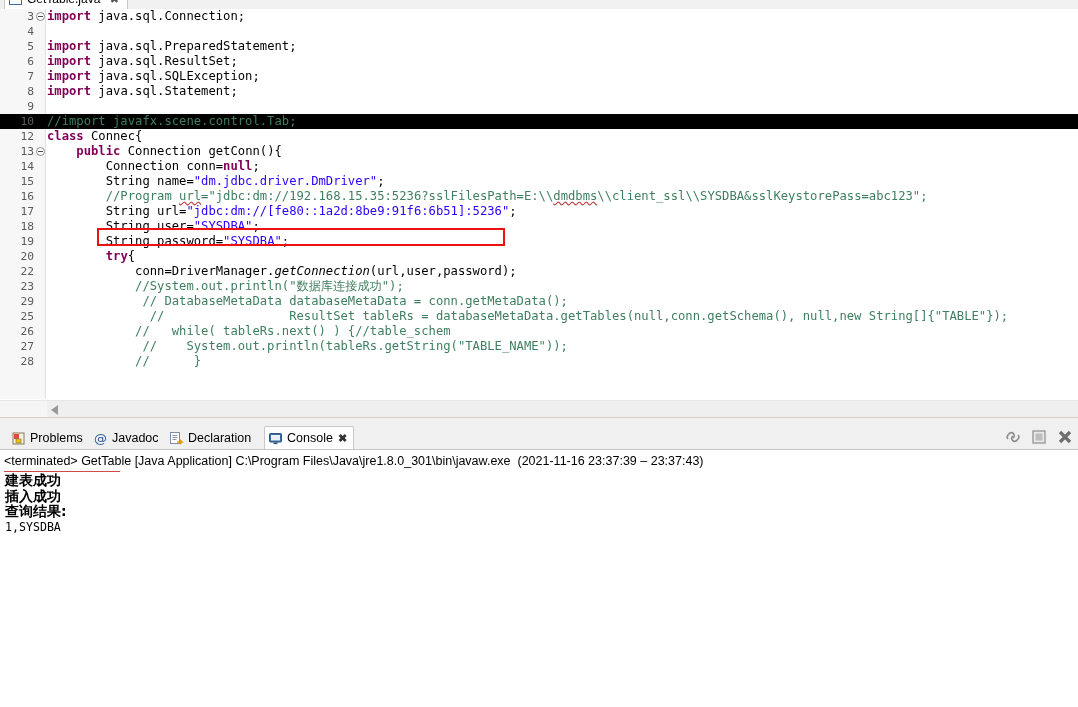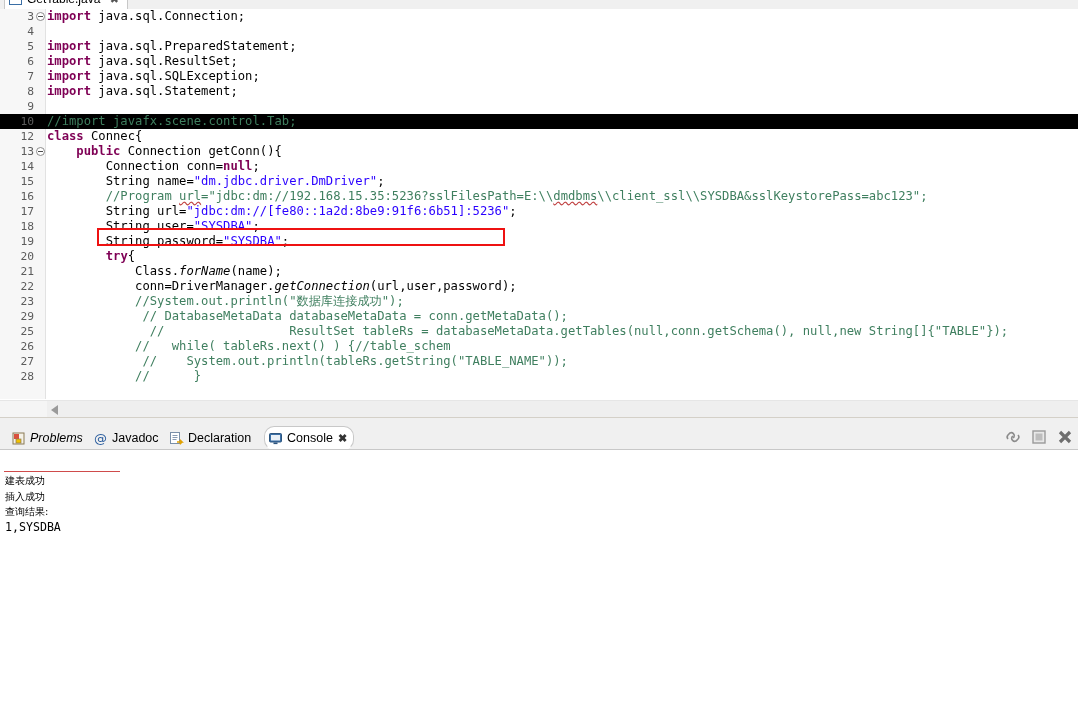--- a/index.html
+++ b/index.html
@@ -197,21 +197,21 @@
     background: #cf4b4b;
   }
   .console-out {
     position: absolute; left: 5px; top: 22px;
     font-family: "DejaVu Sans Mono", monospace;
     font-size: 11.6px;
     line-height: 15.5px;
     color: #000;
     white-space: pre;
   }
-  .console-out .cjk { font-family: "DejaVu Sans", sans-serif; font-size: 10px; }
+  .console-out .cjk { font-family: "DejaVu Sans", sans-serif; font-size: 14px; font-weight: bold; }
 </style>
 </head>
 <body>
 
 <div id="root">
 
   <div class="editor-tabstrip">
     <div class="editor-tab">
       <span class="tabicon"></span>
       <span>GetTable.java</span>
@@ -234,54 +234,53 @@
           <div class="cl hl"><span class="lnum">10</span><span class="ctext"><span class="cmt">//import javafx.scene.control.Tab;</span></span></div>
           <div class="cl"><span class="lnum">12</span><span class="ctext"><span class="kw">class</span><span class="plain"> Connec{</span></span></div>
           <div class="cl"><span class="lnum">13</span><span class="fold"></span><span class="ctext"><span class="plain">    </span><span class="kw">public</span><span class="plain"> Connection getConn(){</span></span></div>
           <div class="cl"><span class="lnum">14</span><span class="ctext"><span class="plain">        Connection conn=</span><span class="kw">null</span><span class="plain">;</span></span></div>
           <div class="cl"><span class="lnum">15</span><span class="ctext"><span class="plain">        String name=</span><span class="str">"dm.jdbc.driver.DmDriver"</span><span class="plain">;</span></span></div>
           <div class="cl"><span class="lnum">16</span><span class="ctext"><span class="cmt">        //Program </span><span class="cmt squiggle">url</span><span class="cmt">="jdbc:dm://192.168.15.35:5236?sslFilesPath=E:\\</span><span class="cmt squiggle">dmdbms</span><span class="cmt">\\client_ssl\\SYSDBA&amp;sslKeystorePass=abc123";</span></span></div>
           <div class="cl"><span class="lnum">17</span><span class="ctext"><span class="plain">        String url=</span><span class="str">"jdbc:dm://[fe80::1a2d:8be9:91f6:6b51]:5236"</span><span class="plain">;</span></span></div>
           <div class="cl"><span class="lnum">18</span><span class="ctext"><span class="plain">        String user=</span><span class="str">"SYSDBA"</span><span class="plain">;</span></span></div>
           <div class="cl"><span class="lnum">19</span><span class="ctext"><span class="plain">        String password=</span><span class="str">"SYSDBA"</span><span class="plain">;</span></span></div>
           <div class="cl"><span class="lnum">20</span><span class="ctext"><span class="plain">        </span><span class="kw">try</span><span class="plain">{</span></span></div>
-          <div class="cl"><span class="lnum">21</span><span class="ctext"><span class="plain">            Class.</span><span class="plain ital">forName</span><span class="plain">(name);</span></span></div>
           <div class="cl"><span class="lnum">22</span><span class="ctext"><span class="plain">            conn=DriverManager.</span><span class="plain ital">getConnection</span><span class="plain">(url,user,password);</span></span></div>
           <div class="cl"><span class="lnum">23</span><span class="ctext"><span class="cmt">            //System.out.println("数据库连接成功");</span></span></div>
           <div class="cl"><span class="lnum">29</span><span class="ctext"><span class="cmt">             // DatabaseMetaData databaseMetaData = conn.getMetaData();</span></span></div>
           <div class="cl"><span class="lnum">25</span><span class="ctext"><span class="cmt">              //                 ResultSet tableRs = databaseMetaData.getTables(null,conn.getSchema(), null,new String[]{"TABLE"});</span></span></div>
           <div class="cl"><span class="lnum">26</span><span class="ctext"><span class="cmt">            //   while( tableRs.next() ) {//table_schem</span></span></div>
           <div class="cl"><span class="lnum">27</span><span class="ctext"><span class="cmt">             //    System.out.println(tableRs.getString("TABLE_NAME"));</span></span></div>
           <div class="cl"><span class="lnum">28</span><span class="ctext"><span class="cmt">            //      }</span></span></div>
         </div>
       <div class="hl-box" id="box-line17"></div>
     </div>
     <div class="hscroll">
       <div class="track"></div>
       <div class="arrow-l"></div>
     </div>
   </div>
 
   <div class="console-panel">
 
     <div class="view-tabs" id="view-tabs">
-        <div class="vt" style="left: 8px; font-style: italic;"><span class="vticon"><svg width="15" height="15" viewBox="0 0 15 15">
+        <div class="vt" style="left: 8px;"><span class="vticon"><svg width="15" height="15" viewBox="0 0 15 15">
               <rect x="2" y="2" width="11" height="11" fill="#f5f2e8" stroke="#8a7a55" stroke-width="1"></rect>
               <rect x="3" y="3" width="5" height="5" fill="#d94f3d"></rect>
               <rect x="5" y="8" width="5" height="4" fill="#f2c200" stroke="#8a7a55" stroke-width="0.7"></rect>
             </svg></span><span>Problems</span></div>
         <div class="vt" style="left: 90px;"><span class="vticon"><svg width="15" height="15" viewBox="0 0 15 15">
               <text x="7.5" y="12" font-size="13" text-anchor="middle" fill="#2a5d9e" font-family="DejaVu Sans, sans-serif">@</text>
             </svg></span><span>Javadoc</span></div>
         <div class="vt" style="left: 166px;"><span class="vticon"><svg width="15" height="15" viewBox="0 0 15 15">
               <rect x="1.5" y="1.5" width="9" height="11" fill="#fff" stroke="#7a8fa8" stroke-width="1"></rect>
               <path d="M3.5 4.5h5M3.5 6.5h5M3.5 8.5h4" stroke="#7a8fa8" stroke-width="0.9"></path>
               <path d="M8 11 l5 0 -2.2 -2.2 M13 11 l-2.2 2.2" fill="none" stroke="#e0a000" stroke-width="1.6"></path>
             </svg></span><span>Declaration</span></div>
-        <div class="vt active" style="left: 264px; border-radius: 10px;"><span class="vticon"><svg width="15" height="15" viewBox="0 0 15 15">
+        <div class="vt active" style="left: 264px;"><span class="vticon"><svg width="15" height="15" viewBox="0 0 15 15">
               <rect x="1.5" y="2.5" width="12" height="8.5" rx="1" fill="#3a6ea5" stroke="#2c557f" stroke-width="1"></rect>
               <rect x="3" y="4" width="9" height="5.5" fill="#e9f0f7"></rect>
               <rect x="5.5" y="11.5" width="4" height="1.6" fill="#2c557f"></rect>
             </svg></span><span>Console</span><span class="vtclose">✖</span></div>
       </div>
     <div class="tabs-underline"></div>
 
     <div class="view-toolbar">
       <div class="vtool">
         <svg width="18" height="18" viewBox="0 0 18 18">
@@ -296,18 +295,19 @@
         </svg>
       </div>
       <div class="vtool">
         <svg width="18" height="18" viewBox="0 0 18 18">
           <path d="M4 4 L14 14 M14 4 L4 14" stroke="#6e6e6e" stroke-width="3.2" stroke-linecap="butt"></path>
         </svg>
       </div>
     </div>
 
     <div class="console-body">
+      <div class="term-line">&lt;terminated&gt; GetTable [Java Application] C:\Program Files\Java\jre1.8.0_301\bin\javaw.exe  (2021-11-16 23:37:39 – 23:37:43)</div>
       <div class="term-underline"></div>
       <div class="console-out" id="console-out"><div class="cjk">建表成功</div><div class="cjk">插入成功</div><div class="cjk">查询结果:</div><div>1,SYSDBA</div></div>
     </div>
 
   </div>
 </div>
 
 </body></html>

